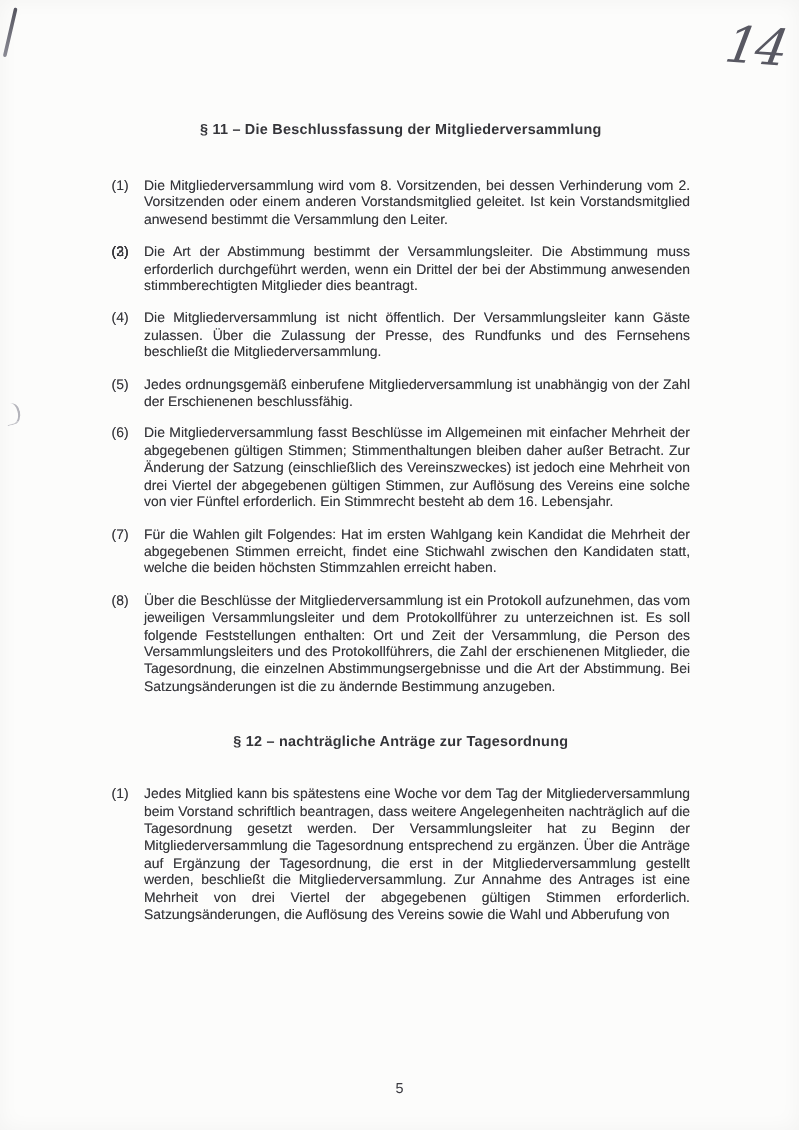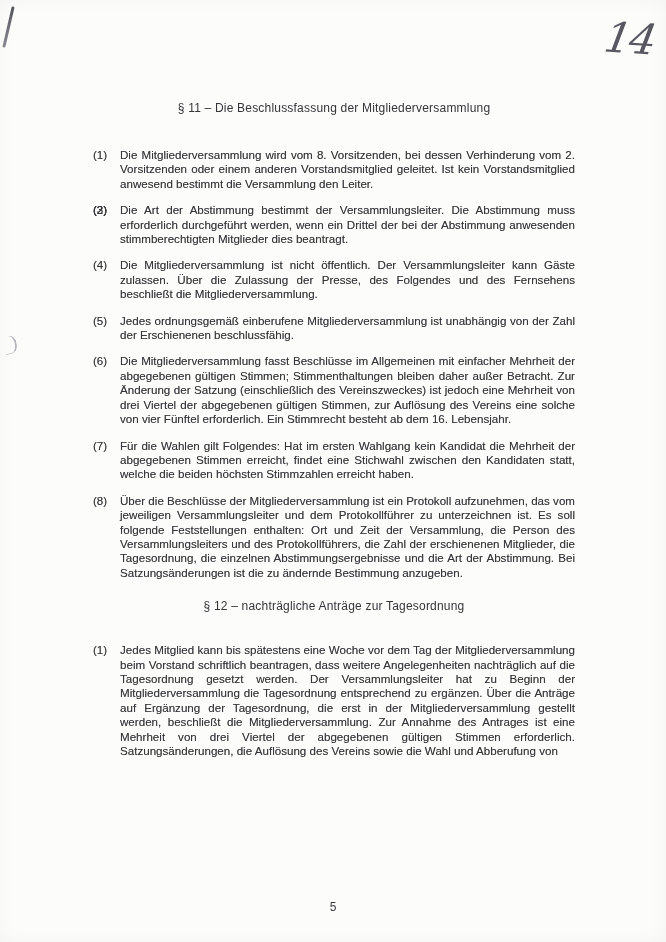--- a/index.html
+++ b/index.html
@@ -57,25 +57,25 @@
   .content {
     position: absolute;
     left: 93px;
     top: 101px;
     width: 482px;
   }
   .heading {
     margin: 0 0 33px 0;
     text-align: center;
     font-size: 12px;
-    font-weight: normal;
+    font-weight: bold;
     letter-spacing: 0.2px;
   }
   .heading.second {
-    margin: 19px 0 30px 0;
+    margin: 31px 0 30px 0;
   }
   .para {
     position: relative;
     padding-left: 27px;
     margin: 0 0 12px 0;
     font-size: 11.6px;
     line-height: 14.4px;
     text-align: justify;
     text-shadow: 0 0 0.4px rgba(40,40,45,0.45);
   }
@@ -118,21 +118,21 @@
       <span class="pnum">(2)</span>
     </div>
 
     <div class="para">
       <span class="pnum">(3)</span>
       <span class="ptext">Die Art der Abstimmung bestimmt der Versammlungsleiter. Die Abstimmung muss erforderlich durchgeführt werden, wenn ein Drittel der bei der Abstimmung anwesenden stimmberechtigten Mitglieder dies beantragt.</span>
     </div>
 
     <div class="para">
       <span class="pnum">(4)</span>
-      <span class="ptext">Die Mitgliederversammlung ist nicht öffentlich. Der Versammlungsleiter kann Gäste zulassen. Über die Zulassung der Presse, des Folgendes und des Fernsehens beschließt die Mitgliederversammlung.</span>
+      <span class="ptext">Die Mitgliederversammlung ist nicht öffentlich. Der Versammlungsleiter kann Gäste zulassen. Über die Zulassung der Presse, des Rundfunks und des Fernsehens beschließt die Mitgliederversammlung.</span>
     </div>
 
     <div class="para">
       <span class="pnum">(5)</span>
       <span class="ptext">Jedes ordnungsgemäß einberufene Mitgliederversammlung ist unabhängig von der Zahl der Erschienenen beschlussfähig.</span>
     </div>
 
     <div class="para">
       <span class="pnum">(6)</span>
       <span class="ptext">Die Mitgliederversammlung fasst Beschlüsse im Allgemeinen mit einfacher Mehrheit der abgegebenen gültigen Stimmen; Stimmenthaltungen bleiben daher außer Betracht. Zur Änderung der Satzung (einschließlich des Vereinszweckes) ist jedoch eine Mehrheit von drei Viertel der abgegebenen gültigen Stimmen, zur Auflösung des Vereins eine solche von vier Fünftel erforderlich. Ein Stimmrecht besteht ab dem 16. Lebensjahr.</span>

